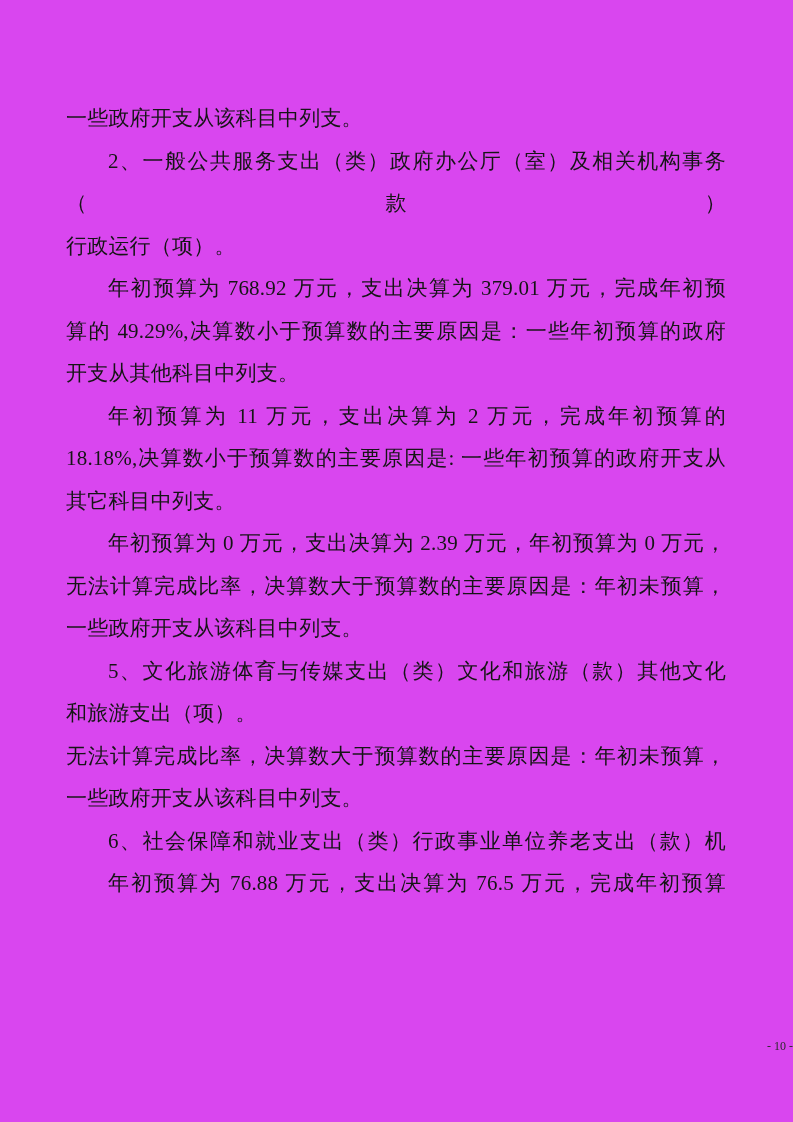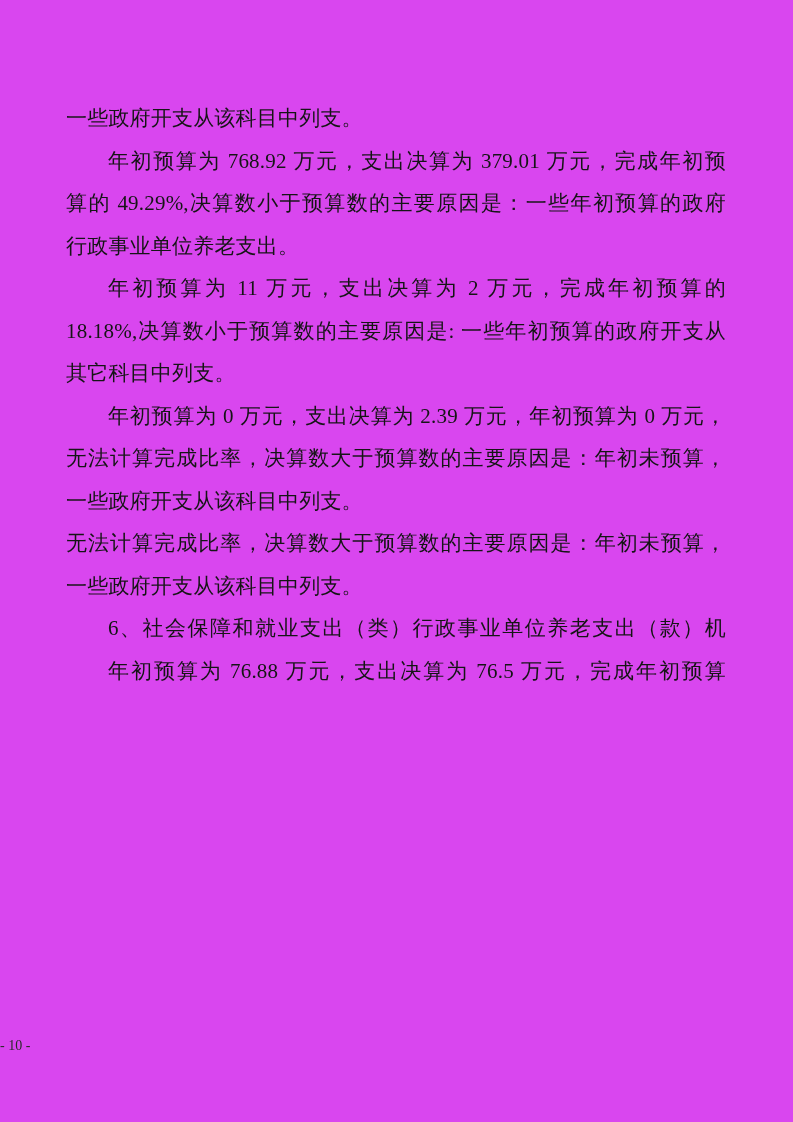--- a/index.html
+++ b/index.html
@@ -41,49 +41,57 @@
     text-align-last: justify;
   }
   .line.indent {
     text-indent: 2em;
   }
   .footer {
     position: absolute;
     left: 0;
     top: 1037px;
     width: 793px;
-    text-align: left;
-    font-size: 14px;
+    text-align: right;
+    font-size: 12px;
     line-height: 18px;
     color: #2a2a2a;
     font-family: Liberation Serif, serif;
   }
 </style>
 </head>
 <body>
 
 <div class="page">
   <div class="doc-body" id="doc-body">
       <div class="para">
         <div class="line">一些政府开支从该科目中列支。</div>
       </div>
       <div class="para">
+        <div class="line fill indent">2、一般公共服务支出（类）政府办公厅（室）及相关机构事务（款）</div>
+        <div class="line">行政运行（项）。</div>
+      </div>
+      <div class="para">
         <div class="line fill indent">年初预算为 768.92 万元，支出决算为 379.01 万元，完成年初预</div>
         <div class="line fill">算的 49.29%,决算数小于预算数的主要原因是：一些年初预算的政府</div>
-        <div class="line">行政事业单位养老支出。</div>
+        <div class="line">开支从其他科目中列支。</div>
       </div>
       <div class="para">
         <div class="line fill indent">年初预算为 11 万元，支出决算为 2 万元，完成年初预算的</div>
         <div class="line fill">18.18%,决算数小于预算数的主要原因是: 一些年初预算的政府开支从</div>
         <div class="line">其它科目中列支。</div>
       </div>
       <div class="para">
         <div class="line fill indent">年初预算为 0 万元，支出决算为 2.39 万元，年初预算为 0 万元，</div>
         <div class="line fill">无法计算完成比率，决算数大于预算数的主要原因是：年初未预算，</div>
         <div class="line">一些政府开支从该科目中列支。</div>
+      </div>
+      <div class="para">
+        <div class="line fill indent">5、文化旅游体育与传媒支出（类）文化和旅游（款）其他文化</div>
+        <div class="line">和旅游支出（项）。</div>
       </div>
       <div class="para">
         <div class="line fill">无法计算完成比率，决算数大于预算数的主要原因是：年初未预算，</div>
         <div class="line">一些政府开支从该科目中列支。</div>
       </div>
       <div class="para">
         <div class="line fill indent">6、社会保障和就业支出（类）行政事业单位养老支出（款）机</div>
       </div>
       <div class="para">
         <div class="line fill indent">年初预算为 76.88 万元，支出决算为 76.5 万元，完成年初预算</div>

